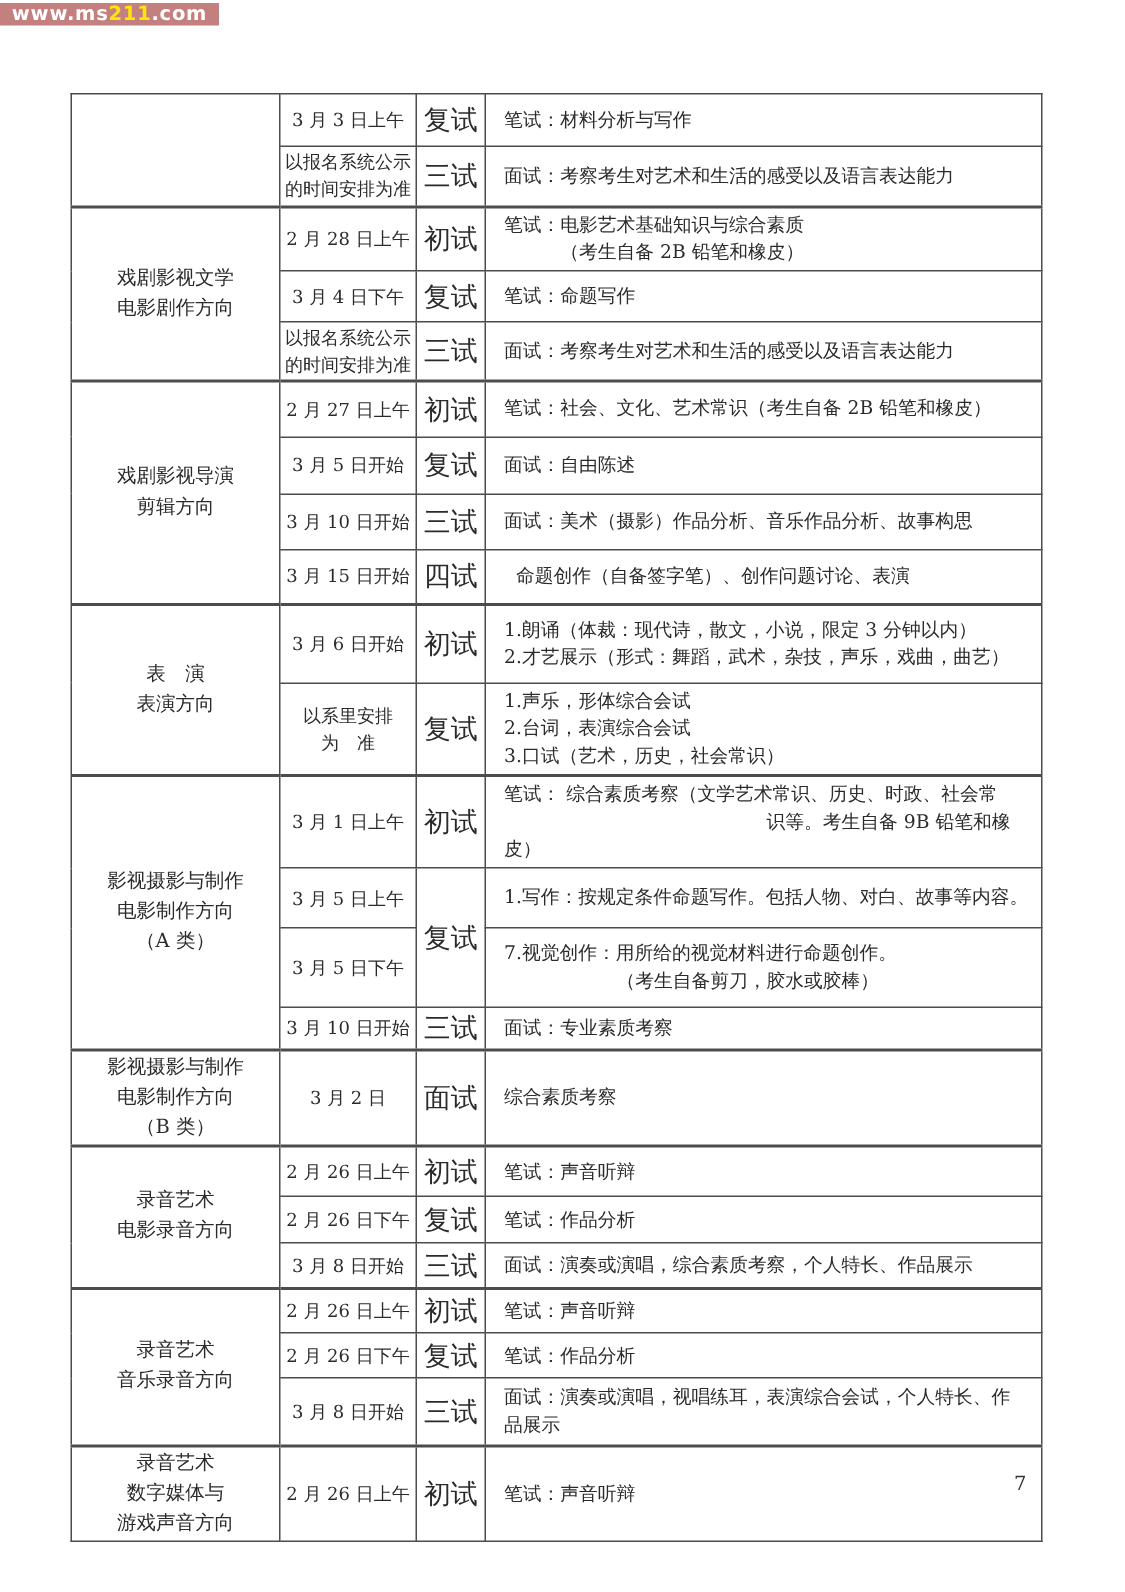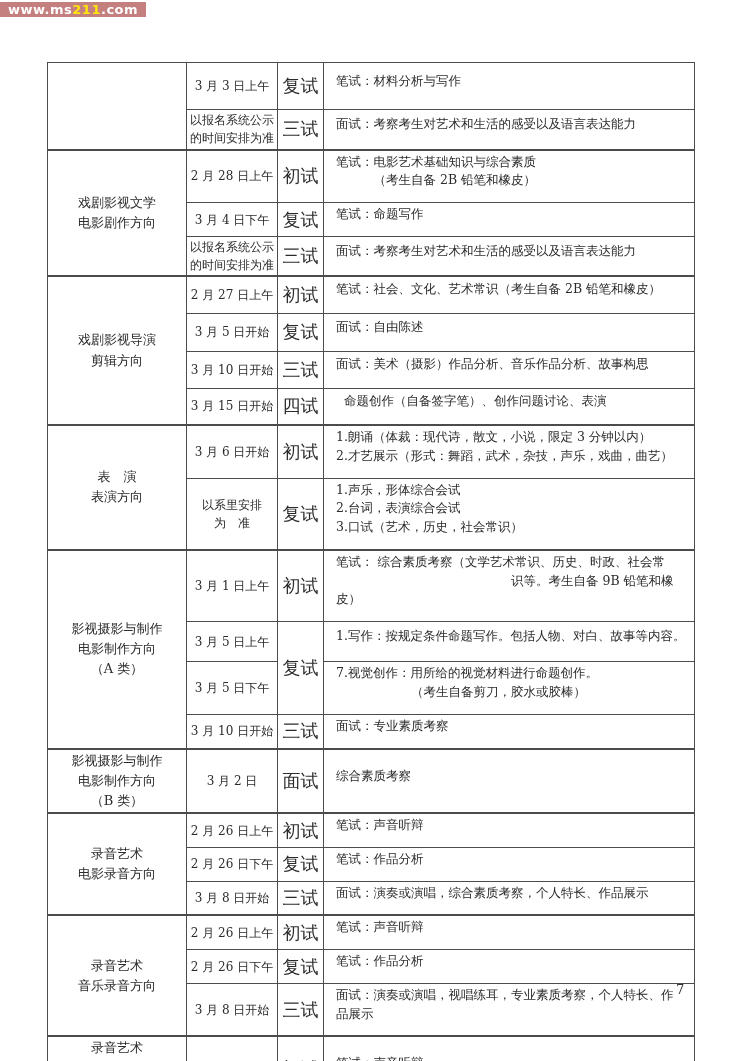--- a/index.html
+++ b/index.html
@@ -47,21 +47,21 @@
     border: 1px solid #4c4c4c;
     color: #2b2b2b;
     vertical-align: middle;
     white-space: pre-line;
     padding: 1px 2px;
   }
   tr.sec-start > td { border-top: 2px solid #4c4c4c; }
   td.major  { text-align: center; font-size: 13px;   line-height: 1.55; }
   td.date   { text-align: center; font-size: 12px;   line-height: 1.5;  }
   td.round  { text-align: center; font-size: 18px; }
-  td.content{ text-align: left;   font-size: 12.5px; line-height: 1.5; padding: 2px 5px 12px 12px; }
+  td.content{ text-align: left;   font-size: 12.5px; line-height: 1.5; padding: 2px 5px 2px 12px; }
   td.content.indent-more { padding-left: 20px; margin-top: 33px; }
 
   .page-number {
     position: absolute; left: 676px; top: 982px;
     font-size: 13px; color: #333333;
   }
 </style>
 </head>
 <body>
 
@@ -71,21 +71,21 @@
 
 <table class="exam-table">
   <colgroup>
     <col style="width:139px">
       <col style="width:91px">
       <col style="width:46px">
       <col style="width:371px">
   </colgroup>
   <tbody>
 
-    <tr style="height:47px">
+    <tr style="height:35px">
       <td class="major" rowspan="2"></td>
       <td class="date">3 月 3 日上午</td>
       <td class="round">复试</td>
       <td class="content">笔试：材料分析与写作</td>
     </tr>
     <tr style="height:40px">
       <td class="date">以报名系统公示
 的时间安排为准</td>
       <td class="round">三试</td>
       <td class="content">面试：考察考生对艺术和生活的感受以及语言表达能力</td>
@@ -211,21 +211,21 @@
       <td class="content">笔试：声音听辩</td>
     </tr>
     <tr style="height:30px">
       <td class="date">2 月 26 日下午</td>
       <td class="round">复试</td>
       <td class="content">笔试：作品分析</td>
     </tr>
     <tr style="height:45px">
       <td class="date">3 月 8 日开始</td>
       <td class="round">三试</td>
-      <td class="content">面试：演奏或演唱，视唱练耳，专业素质考察，个人特长、作
+      <td class="content">面试：演奏或演唱，视唱练耳，表演综合会试，个人特长、作
 品展示</td>
     </tr>
 
     <tr class="sec-start" style="height:53px">
       <td class="major">录音艺术
 数字媒体与
 游戏声音方向</td>
       <td class="date">2 月 26 日上午</td>
       <td class="round">初试</td>
       <td class="content">笔试：声音听辩</td>

